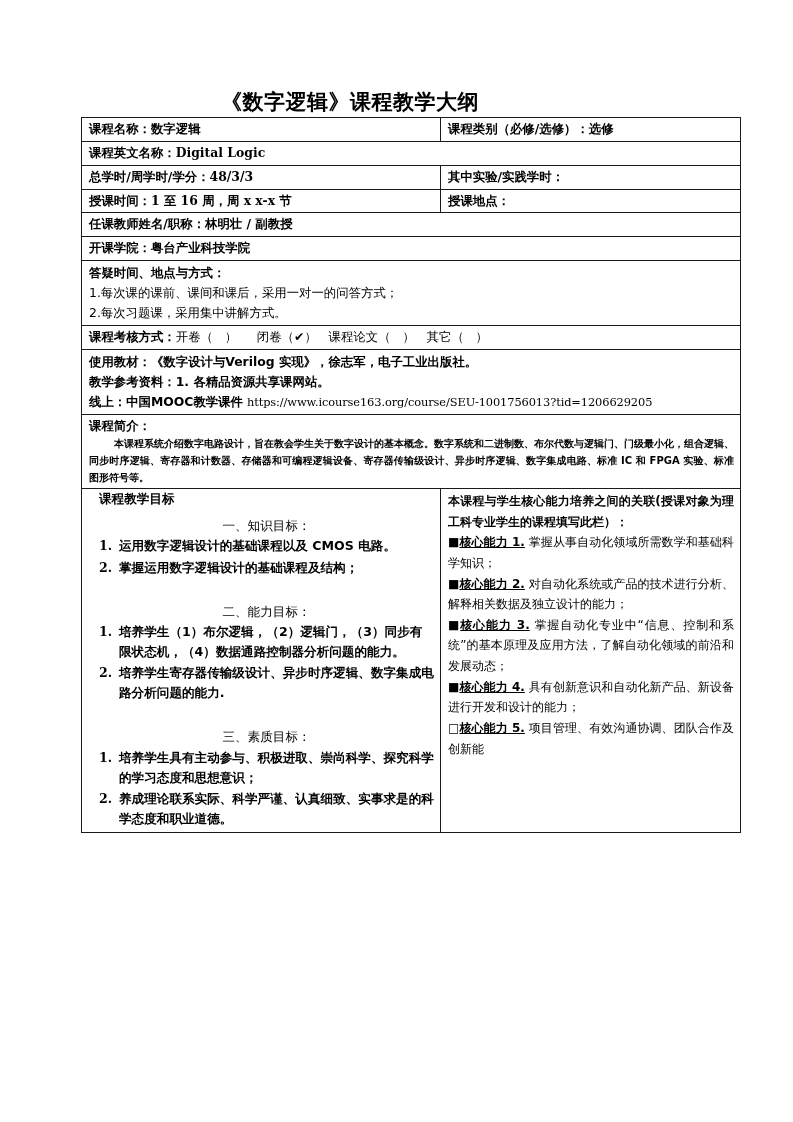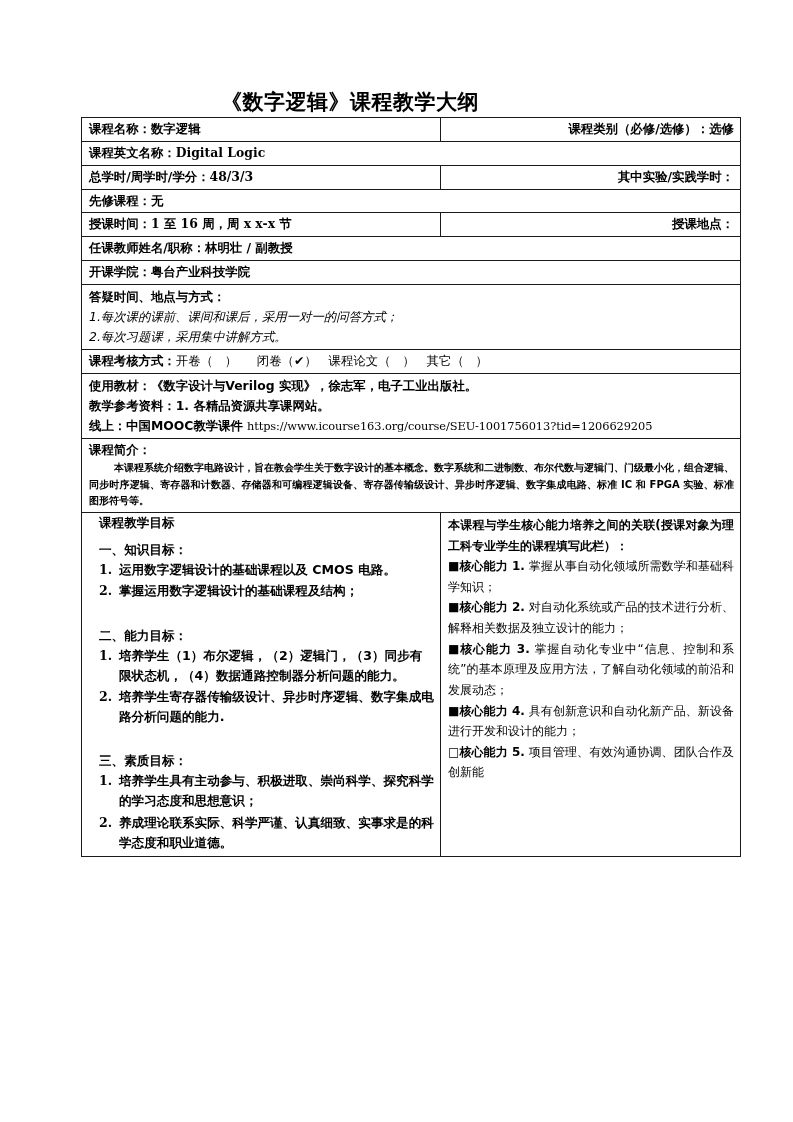--- a/index.html
+++ b/index.html
@@ -47,29 +47,29 @@
     font-size: 12.4px;
     line-height: 1.52;
     font-family: "DejaVu Sans", "Liberation Sans", sans-serif;
   }
   .lbl { font-weight: bold; }
   .serifv {
     font-family: "DejaVu Serif", "Liberation Serif", serif;
     font-weight: bold;
   }
   td.cell-left { width: 345px; margin-top: 46px; }
-  td.cell-right { width: 286px; text-align: right; }
+  td.cell-right { width: 286px; }
 
   .multi p {
     margin: 0;
     padding: 0;
     font-size: 12.4px;
     line-height: 1.62;
   }
-  .multi p.norm { font-weight: normal; font-style: italic; }
+  .multi p.norm { font-weight: normal; }
 
   .desc-body {
     font-weight: bold;
     font-size: 10px;
     line-height: 1.66;
     text-align: justify;
     text-justify: inter-ideograph;
   }
   .desc-body .indent { display: inline-block; width: 25px; }
 
@@ -77,23 +77,24 @@
   td.obj-left { width: 385px; padding: 8px 10px 8px 12px; }
   td.obj-right { width: 246px; padding: 6px 8px 6px 9px; }
 
   .obj-left .hdr {
     font-weight: bold;
     font-size: 12.6px;
     margin: 0 0 2px 10px;
     font-family: Liberation Mono, monospace;
   }
   .obj-left .sect {
-    font-weight: bold;
+    font-weight: normal;
     font-size: 12.6px;
     margin: 6px 0 1px 10px;
+    text-align: center;
   }
   .obj-left ol {
     margin: 0 0 0 10px;
     padding: 0 0 0 20px;
     list-style: none;
   }
   .obj-left li {
     font-weight: bold;
     font-size: 12.6px;
     line-height: 1.60;
@@ -112,21 +113,21 @@
   .spacer-line { height: 17px; }
 
   .obj-right p {
     margin: 0;
     font-size: 12px;
     line-height: 1.72;
     text-align: justify;
     text-justify: inter-ideograph;
   }
   .obj-right p.head { font-weight: bold; }
-  .obj-right .cap { font-weight: bold; }
+  .obj-right .cap { font-weight: bold; text-decoration: underline; }
   .obj-right .sq { font-weight: bold; }
 
   .mark-ok { font-family: "DejaVu Sans", sans-serif; font-weight: bold; }
   .url {
     font-family: "DejaVu Serif", "Liberation Serif", serif;
     font-size: 11.4px;
     font-weight: normal;
     letter-spacing: -0.1px;
   }
 </style>
@@ -156,25 +157,20 @@
 
       <tr>
         <td class="cell-left">
           <span class="lbl">总学时/周学时/学分：</span><span class="serifv">48/3/3</span>
         </td>
         <td class="cell-right">
           <span class="lbl">其中实验/实践学时：</span><span class="lbl"></span>
         </td>
       </tr>
 
-      <tr>
-        <td colspan="2">
-          <span class="lbl">先修课程：</span><span class="lbl">无</span>
-        </td>
-      </tr>
 
       <tr>
         <td class="cell-left">
           <span class="lbl">授课时间：</span><span class="serifv">1 至 16 周，周 x   x-x 节</span>
         </td>
         <td class="cell-right">
           <span class="lbl">授课地点：</span><span class="lbl"></span>
         </td>
       </tr>
 

